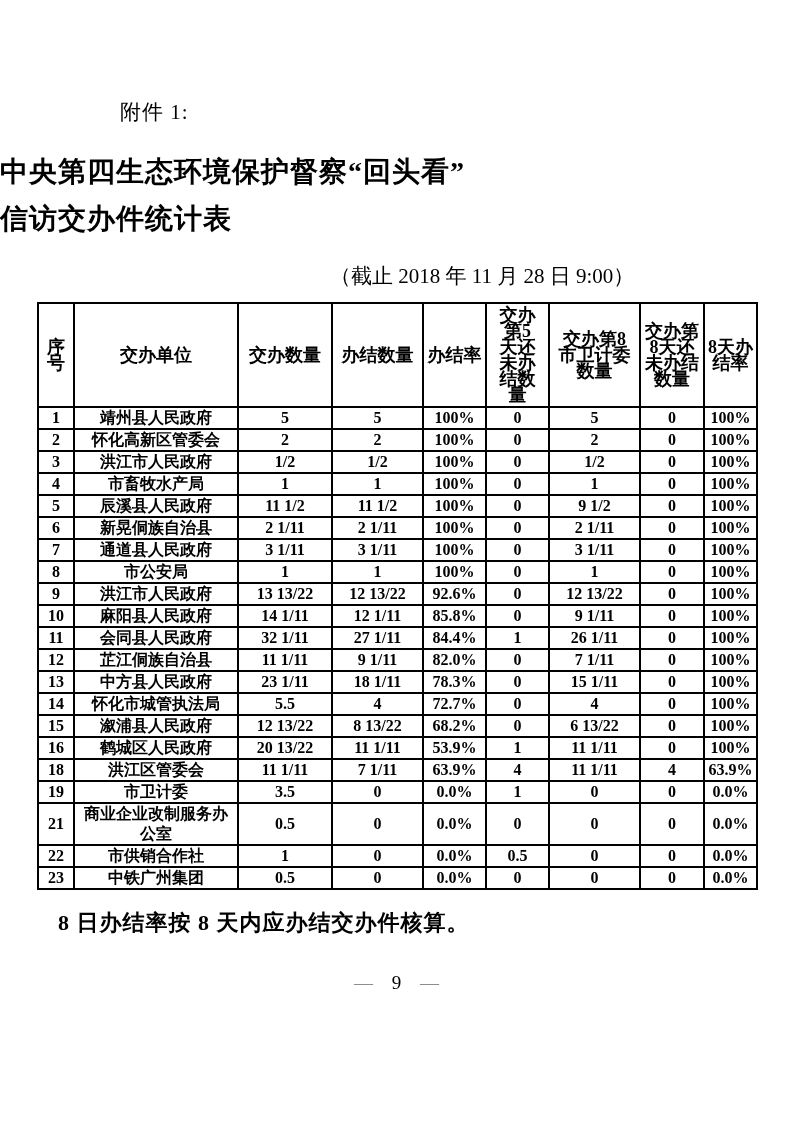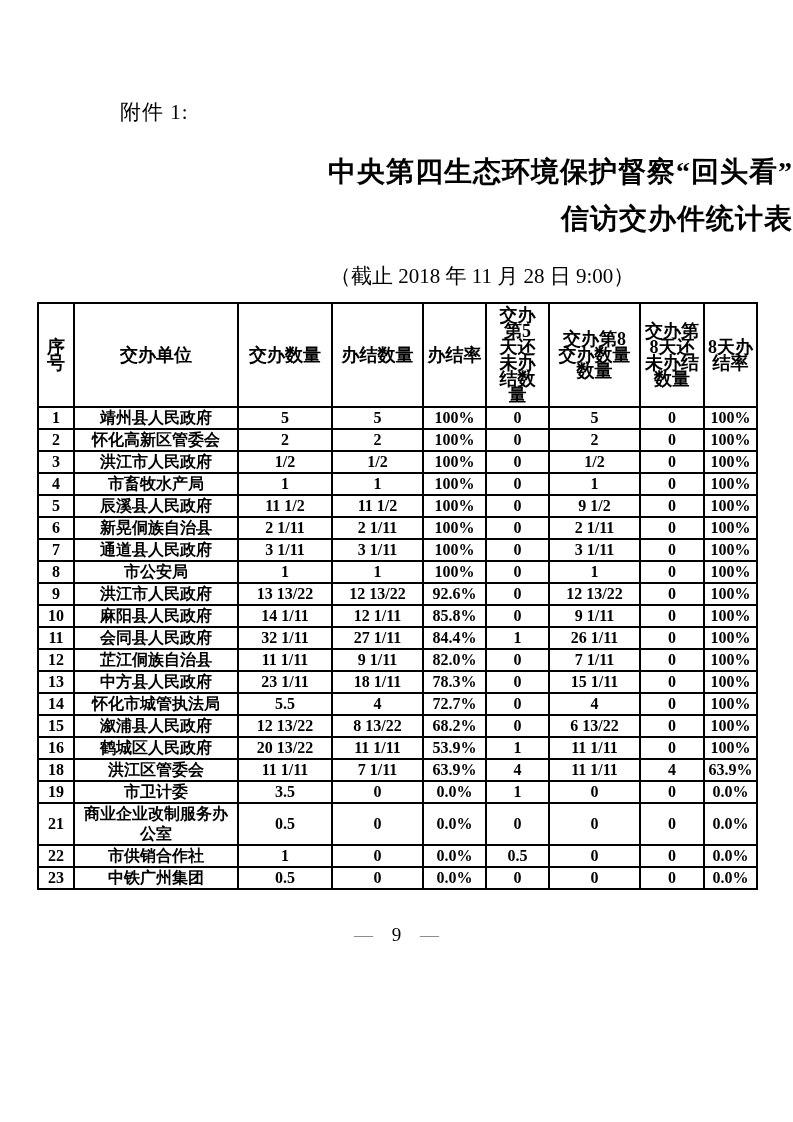--- a/index.html
+++ b/index.html
@@ -18,21 +18,21 @@
     border-radius: 19px;
   }
   .attachment {
     padding-top: 98px;
     margin-left: 120px;
     font-size: 21px;
     letter-spacing: 1px;
   }
   .title {
     margin-top: 22px;
-    text-align: right;
+    text-align: left;
     font-weight: bold;
     font-size: 28px;
     line-height: 47px;
     letter-spacing: 1px;
   }
   .date-note {
     margin-top: 20px;
     margin-left: 330px;
     font-weight: normal;
     font-size: 21px;
@@ -110,21 +110,21 @@
           <th>交办数量</th>
           <th>办结数量</th>
           <th>办结率</th>
           <th>交办
 第5
 天还
 未办
 结数
 量</th>
           <th>交办第8
-交办数量
+市卫计委
 数量</th>
           <th>交办第
 8天还
 未办结
 数量</th>
           <th>8天办
 结率</th>
         </tr>
     </thead>
     <tbody>
@@ -356,20 +356,21 @@
           <td>0</td>
           <td>0.0%</td>
           <td>0</td>
           <td>0</td>
           <td>0</td>
           <td>0.0%</td>
         </tr>
       </tbody>
   </table>
 
+  <div class="footnote">8 日办结率按 8 天内应办结交办件核算。</div>
 
   <div class="pagenum">
     <span class="dash">—</span>
     <span class="num">9</span>
     <span class="dash">—</span>
   </div>
 
 </div>
 
 </body></html>

